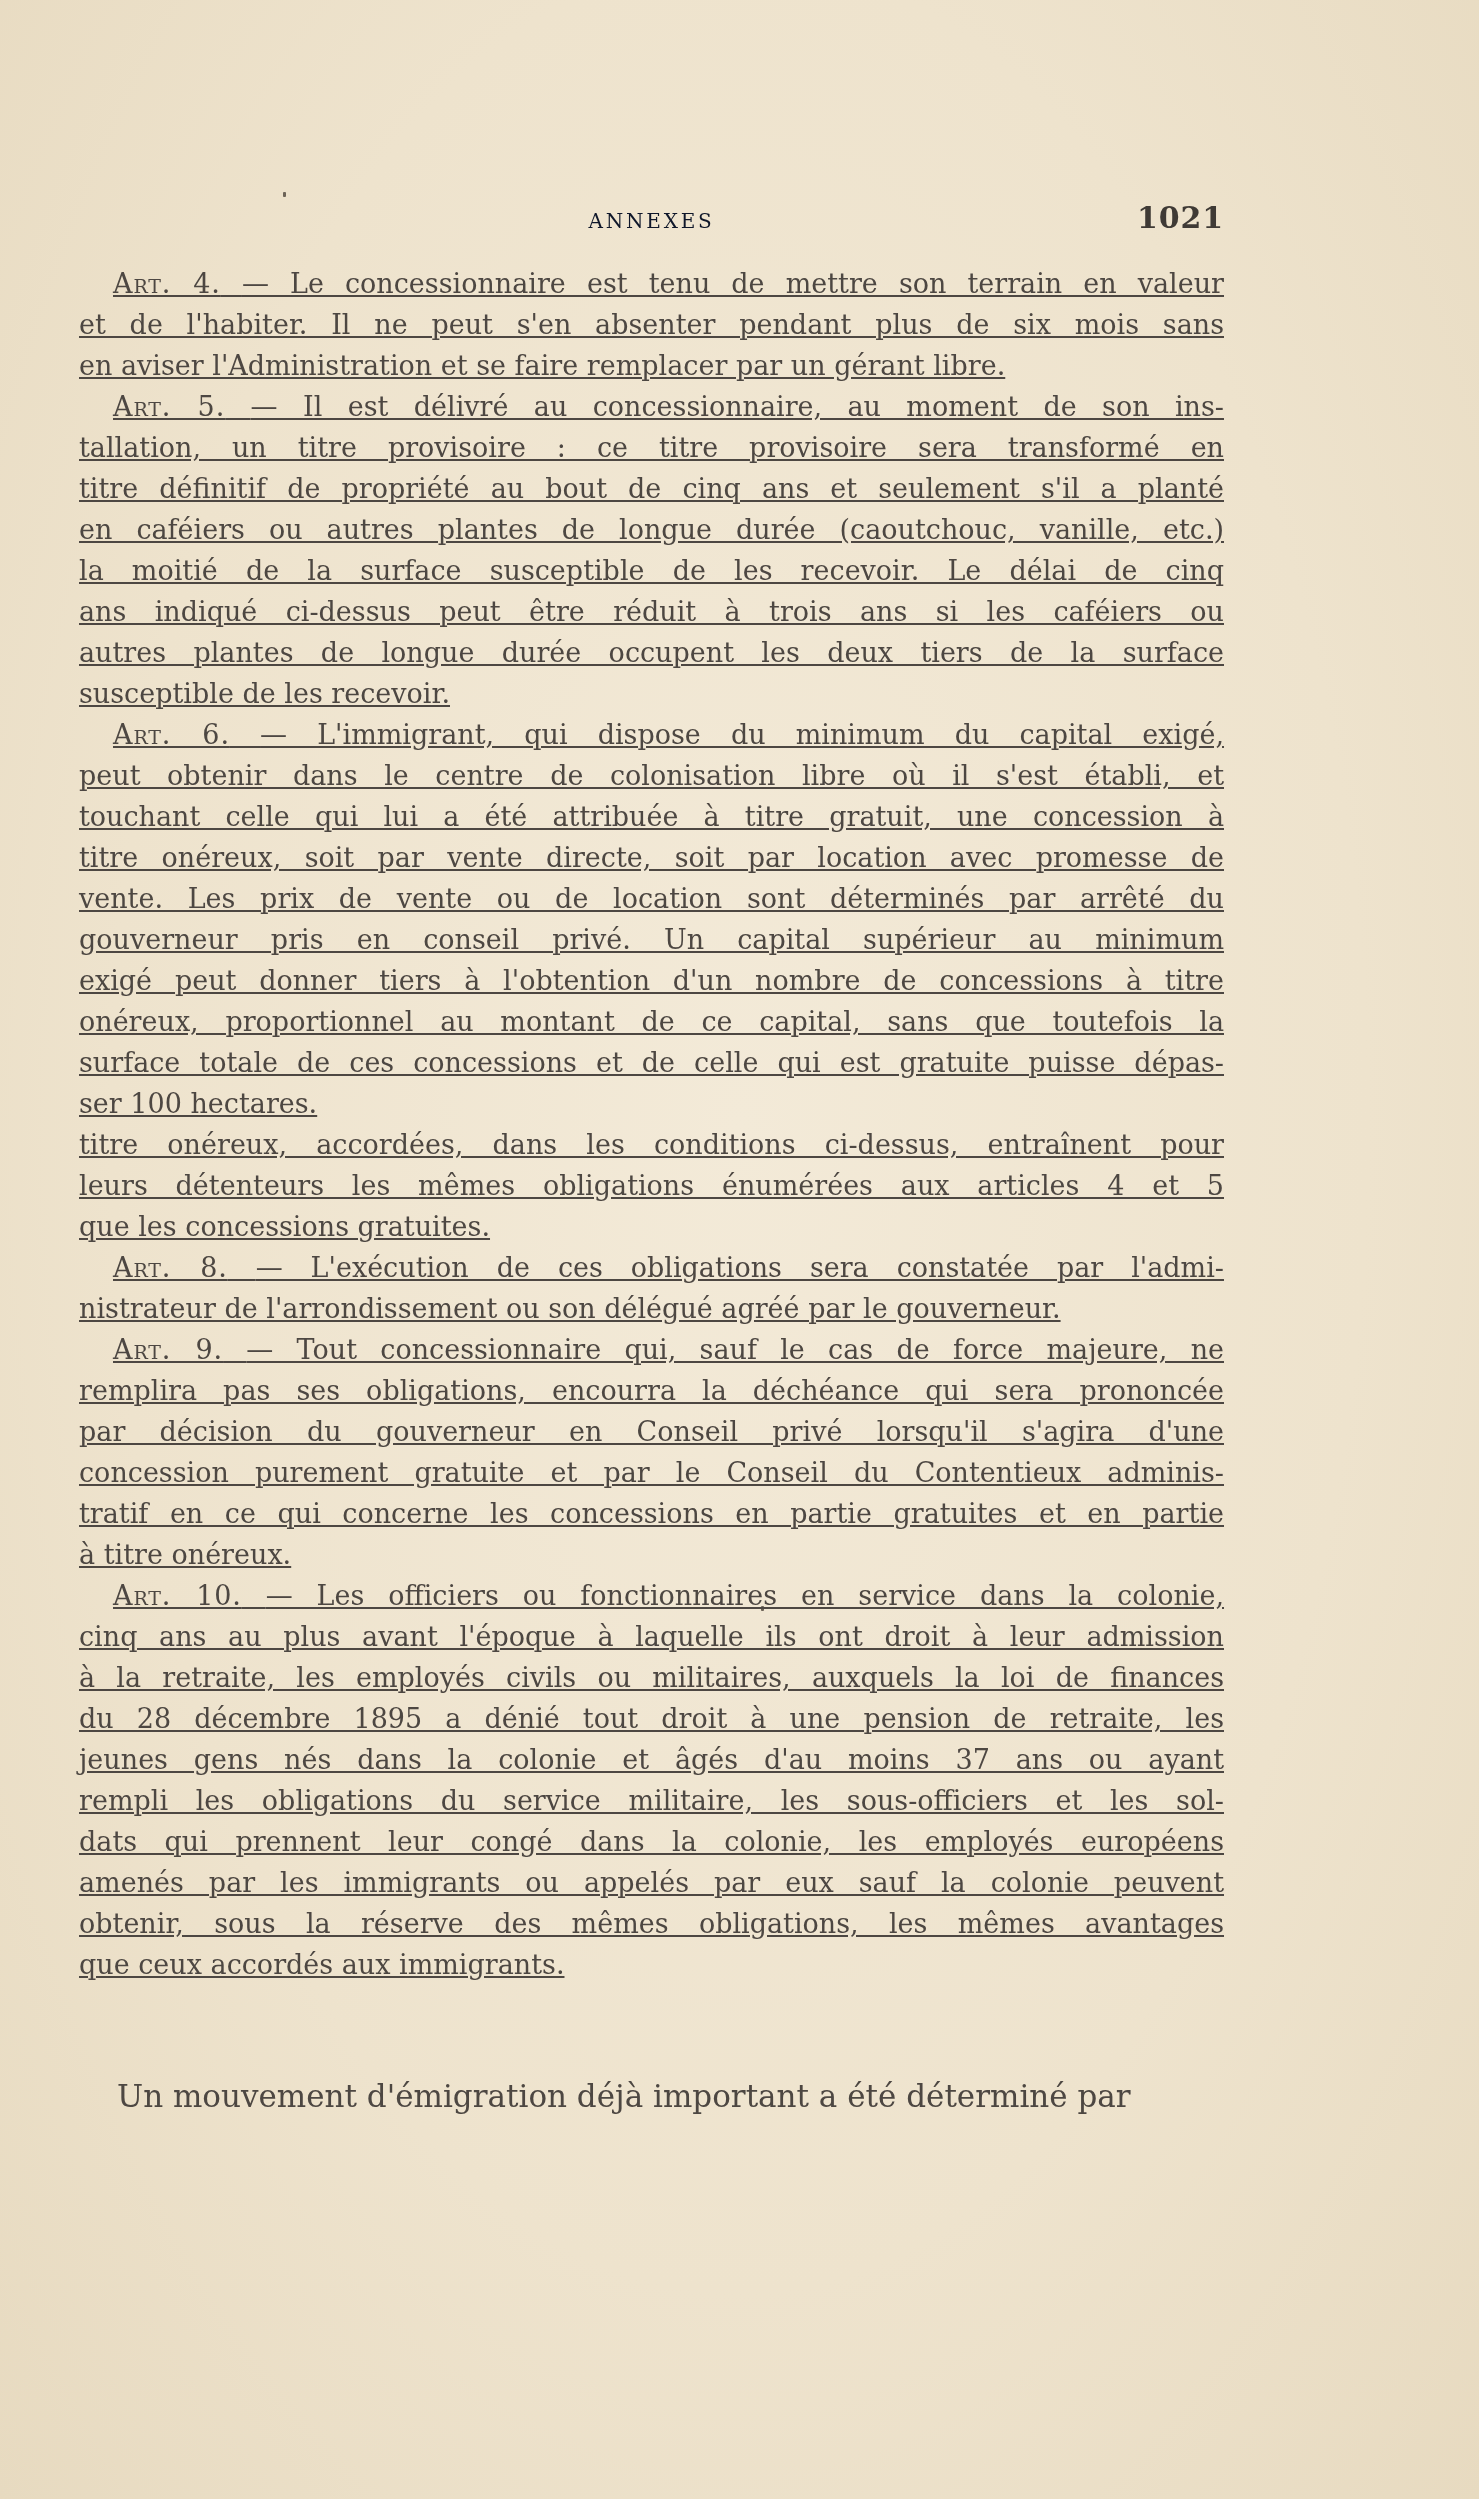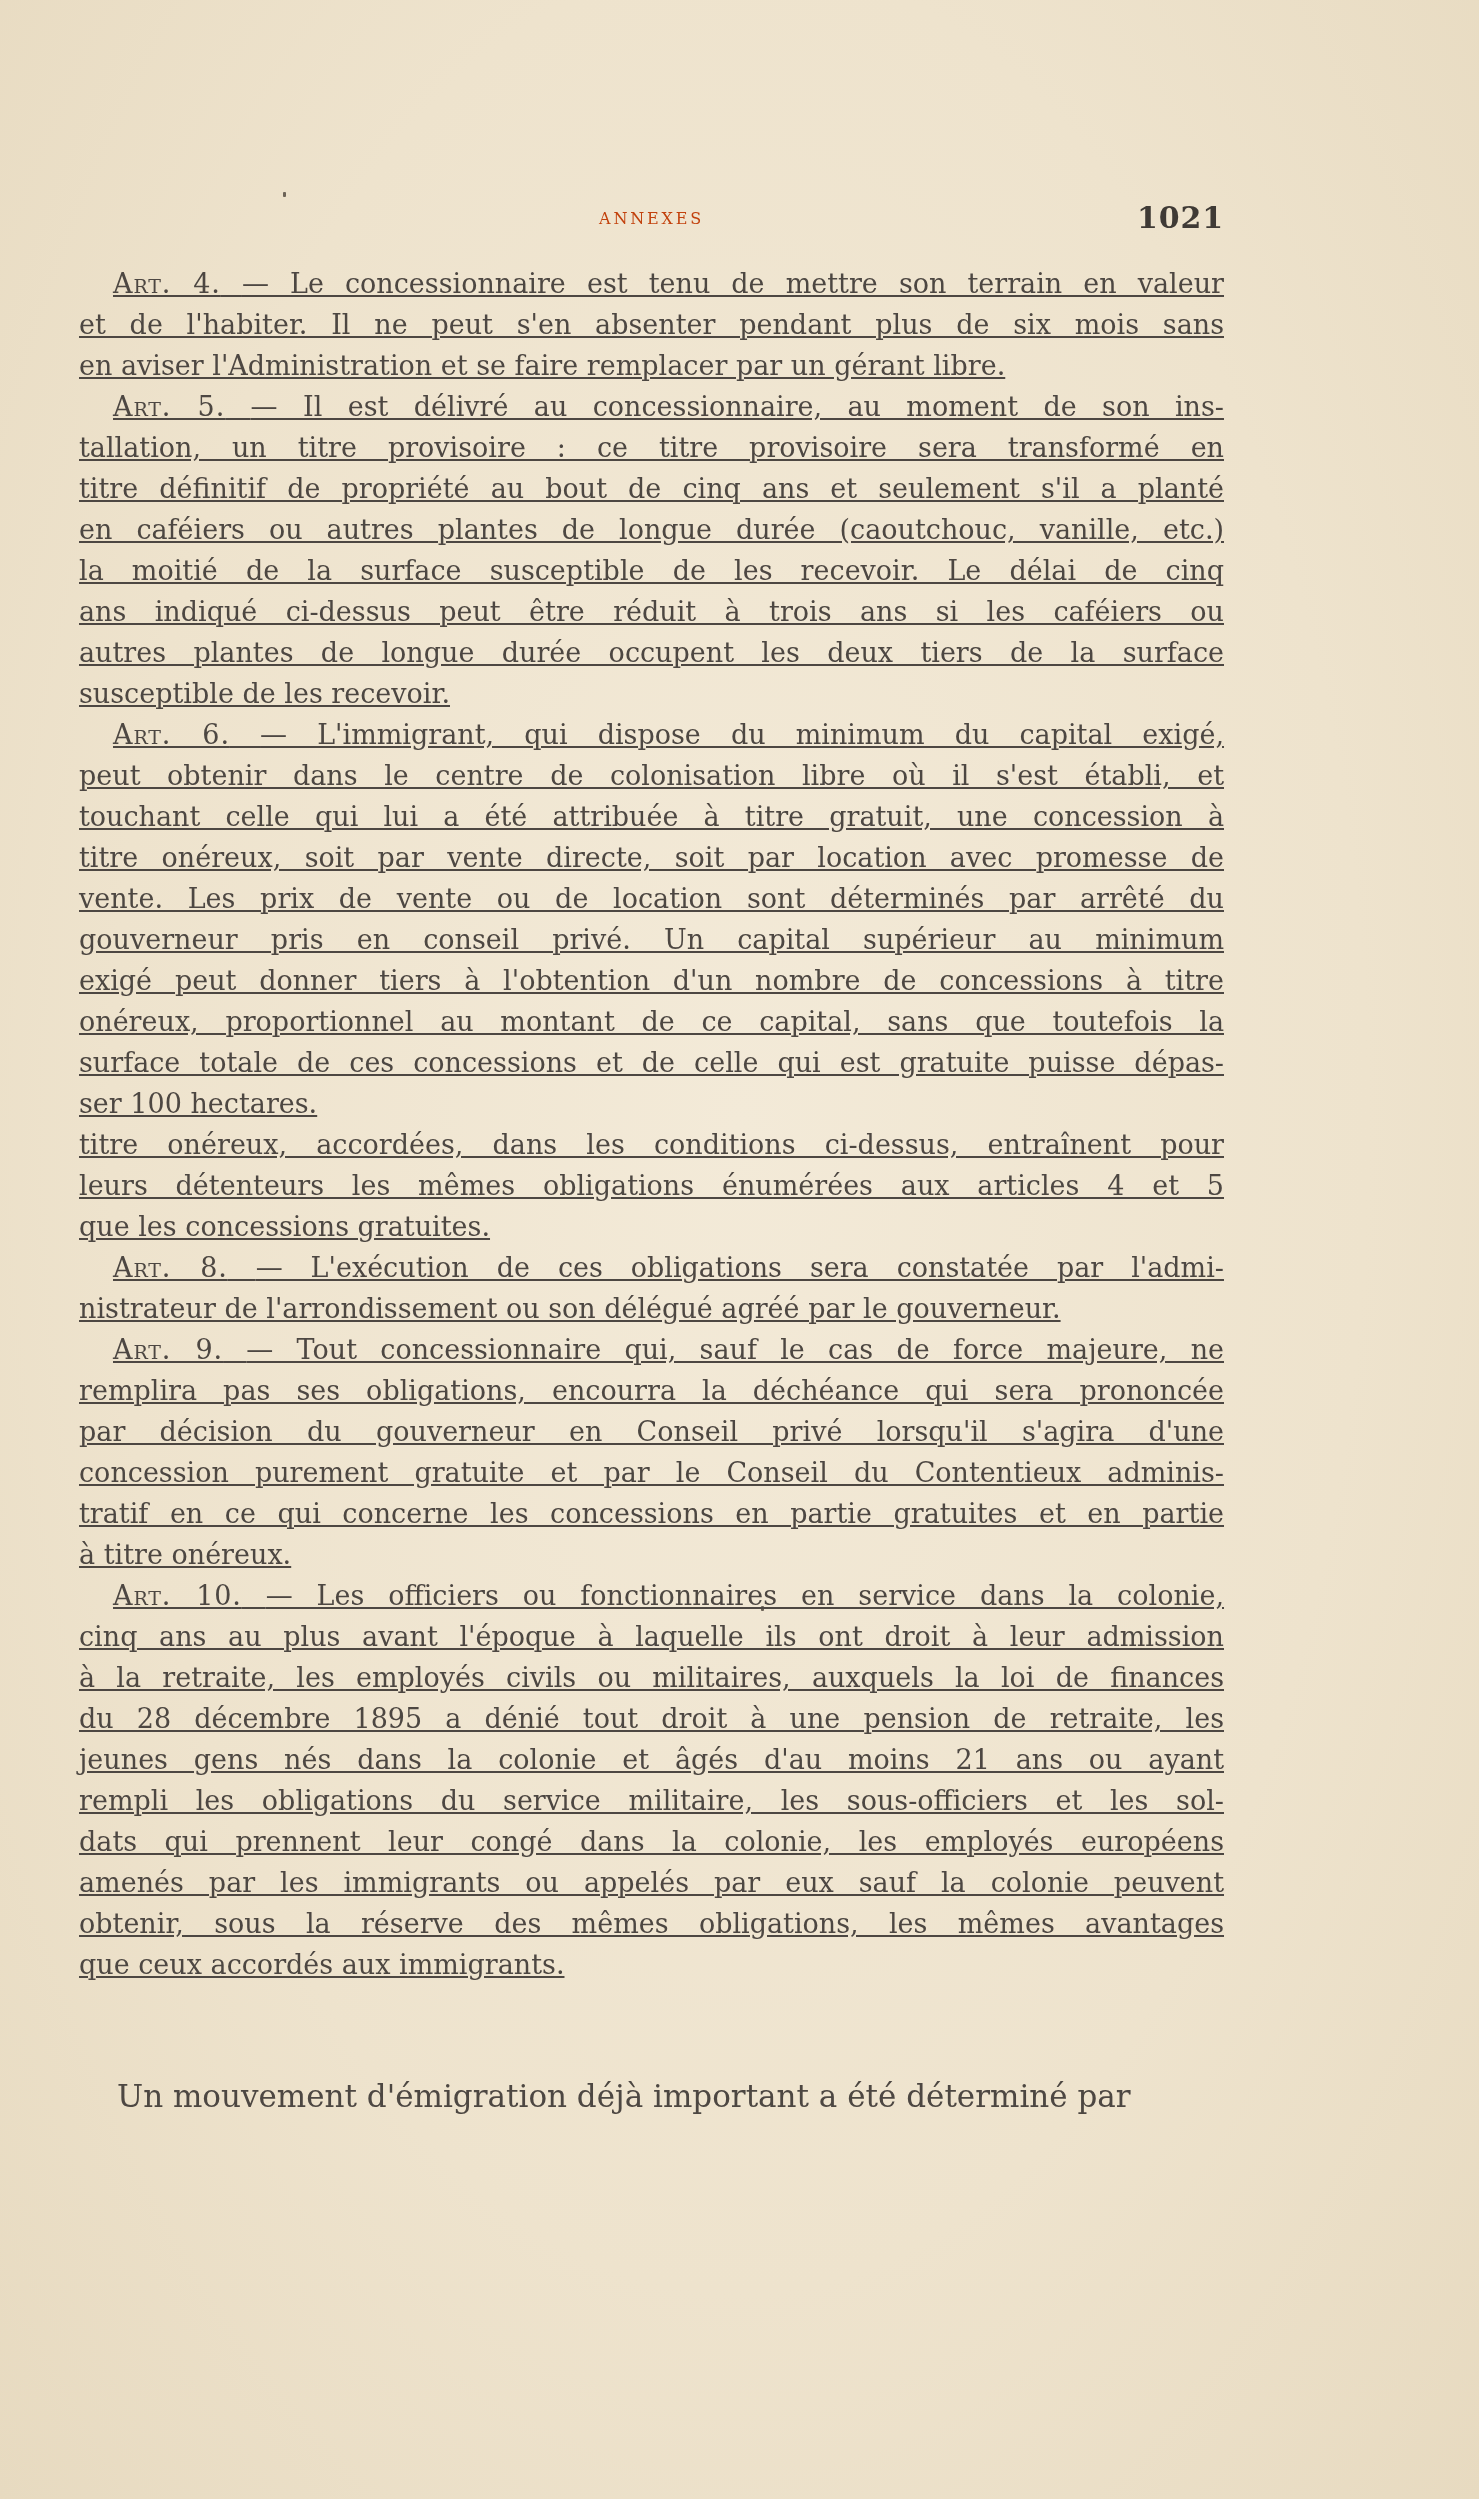--- a/index.html
+++ b/index.html
@@ -14,21 +14,21 @@
     position: absolute; inset: 0;
     background:
       radial-gradient(ellipse at 50% 45%, #f3ead8 0%, #eee3cd 60%, #e7dac0 100%);
   }
   .speck { position: absolute; width: 2.8px; height: 4.7px; background: #6d6458; border-radius: 0.9px; }
   .header {
     position: absolute; top: 200px; left: 79px; width: 1145px; height: 42px;
   }
   .running-title {
     position: absolute; left: 0; right: 0; top: 9.4px; text-align: center;
-    font-size: 16px; letter-spacing: 2.8px; color: #c2410c;
+    font-size: 20px; letter-spacing: 2.8px; color: #0f172a;
   }
   .page-number {
     position: absolute; right: 0; top: 0;
     font-size: 30px; font-weight: bold; color: #3f3a35; letter-spacing: 0.9px;
   }
   .body-text {
     position: absolute; top: 263px; left: 79px; width: 1145px;
     font-size: 27px; line-height: 41px; text-decoration: underline;
   }
   .line {
@@ -99,21 +99,21 @@
       <span class="line"><span>par décision du gouverneur en Conseil privé lorsqu'il s'agira d'une</span></span>
       <span class="line"><span>concession purement gratuite et par le Conseil du Contentieux adminis-</span></span>
       <span class="line"><span>tratif en ce qui concerne les concessions en partie gratuites et en partie</span></span>
       <span class="line last"><span>à titre onéreux.</span></span>
     </div>
     <div>
       <span class="line indent"><span class="art-label">Art. 10.</span> <span>— Les officiers ou fonctionnaires en service dans la colonie,</span></span>
       <span class="line"><span>cinq ans au plus avant l'époque à laquelle ils ont droit à leur admission</span></span>
       <span class="line"><span>à la retraite, les employés civils ou militaires, auxquels la loi de finances</span></span>
       <span class="line"><span>du 28 décembre 1895 a dénié tout droit à une pension de retraite, les</span></span>
-      <span class="line"><span>jeunes gens nés dans la colonie et âgés d'au moins 21 ans ou ayant</span></span>
+      <span class="line"><span>jeunes gens nés dans la colonie et âgés d'au moins 37 ans ou ayant</span></span>
       <span class="line"><span>rempli les obligations du service militaire, les sous-officiers et les sol-</span></span>
       <span class="line"><span>dats qui prennent leur congé dans la colonie, les employés européens</span></span>
       <span class="line"><span>amenés par les immigrants ou appelés par eux sauf la colonie peuvent</span></span>
       <span class="line"><span>obtenir, sous la réserve des mêmes obligations, les mêmes avantages</span></span>
       <span class="line last"><span>que ceux accordés aux immigrants.</span></span>
     </div>
   </div>
 
 <div class="closing">
   <span class="line last">Un mouvement d'émigration déjà important a été déterminé par</span>

